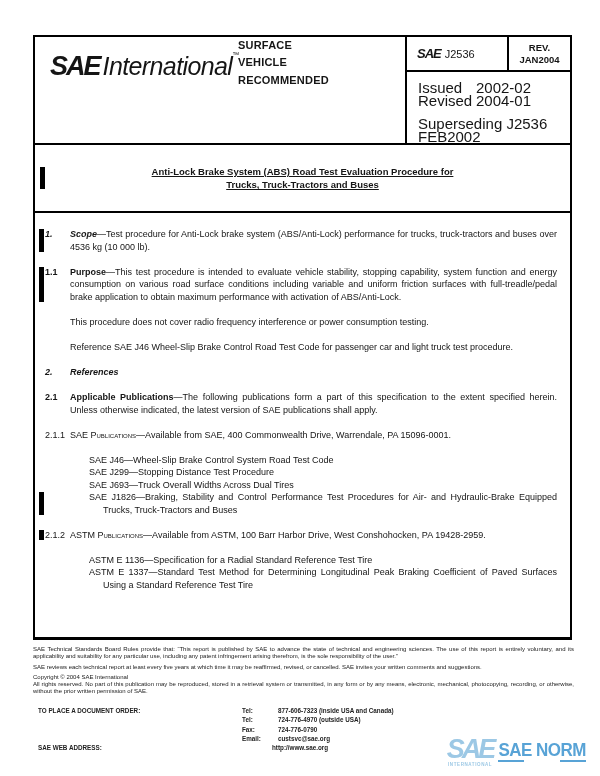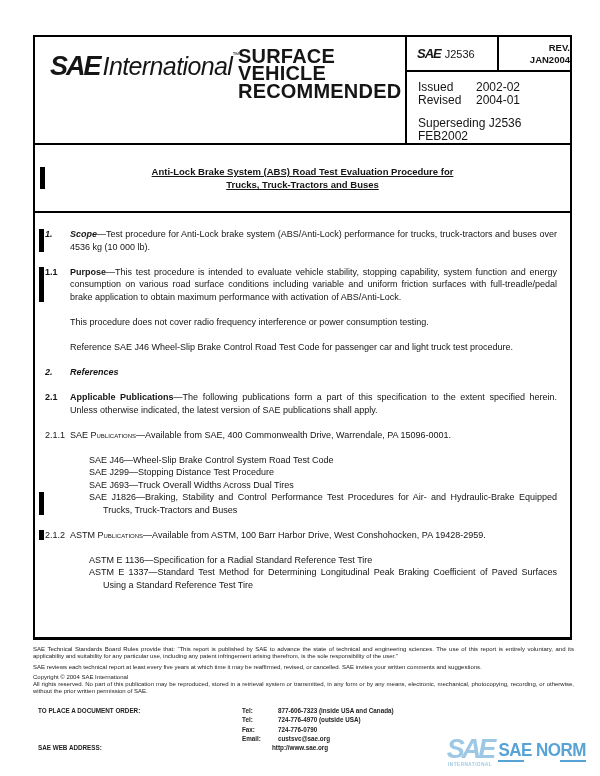--- a/index.html
+++ b/index.html
@@ -12,29 +12,29 @@
   .box-title{top:143px;height:70px;display:flex;flex-direction:column;align-items:center;justify-content:center;}
   .box-body{top:211px;height:429px;border-bottom-width:3px;padding:15px 13px 0 10px;
             font-size:9px;line-height:12.6px;text-align:justify;}
 
   
   .h-left{flex:1;position:relative;}
   .sae-logo-row{position:absolute;left:15px;top:14px;white-space:nowrap;}
   .sae-mark{font-style:italic;font-weight:900;font-size:27px;letter-spacing:-2px;}
   .intl{font-style:italic;font-weight:400;font-size:25px;letter-spacing:-0.6px;margin-left:3px;}
   .tm{font-size:7px;vertical-align:18px;}
-  .doc-class{position:absolute;left:203px;top:11px;font-weight:bold;font-size:20px;line-height:17.3px;letter-spacing:0.2px;}
+  .doc-class{position:absolute;left:203px;top:0;font-weight:bold;font-size:11px;line-height:17.3px;letter-spacing:0.2px;}
   .h-right{width:165px;border-left:2px solid #000;display:flex;flex-direction:column;box-sizing:border-box;}
   .h-r-top{height:42px;display:flex;box-sizing:border-box;}
   .h-code{flex:1;display:flex;align-items:center;padding-left:10px;gap:4px;}
   .mini-sae{font-style:italic;font-weight:900;font-size:13px;letter-spacing:-1px;}
   .code-num{font-size:11px;margin-top:1px;}
-  .h-rev{width:73px;border-left:2px solid #000;display:flex;flex-direction:column;align-items:flex-end;
+  .h-rev{width:63px;border-left:2px solid #000;display:flex;flex-direction:column;align-items:center;
          justify-content:center;font-weight:bold;font-size:9.5px;line-height:11.5px;box-sizing:border-box;}
-  .h-r-bottom{flex:1;border-top:2px solid #000;padding:9px 0 0 11px;font-size:12px;line-height:13px;box-sizing:border-box;}
+  .h-r-bottom{flex:1;border-top:2px solid #000;padding:9px 0 0 11px;font-size:15px;line-height:13px;box-sizing:border-box;}
   .meta-row{display:flex;}
   .meta-lbl{width:58px;}
   .superseding{margin-top:10px;}
 
   
   .doc-title{font-weight:bold;font-size:9.5px;line-height:13px;text-align:center;text-decoration:underline;}
   .change-bar-title{position:absolute;left:5px;top:50%;transform:translateY(-50%);width:5px;height:22px;background:#000;}
 
   
   .sec{display:grid;grid-template-columns:25px 1fr;margin-bottom:12.5px;position:relative;}

